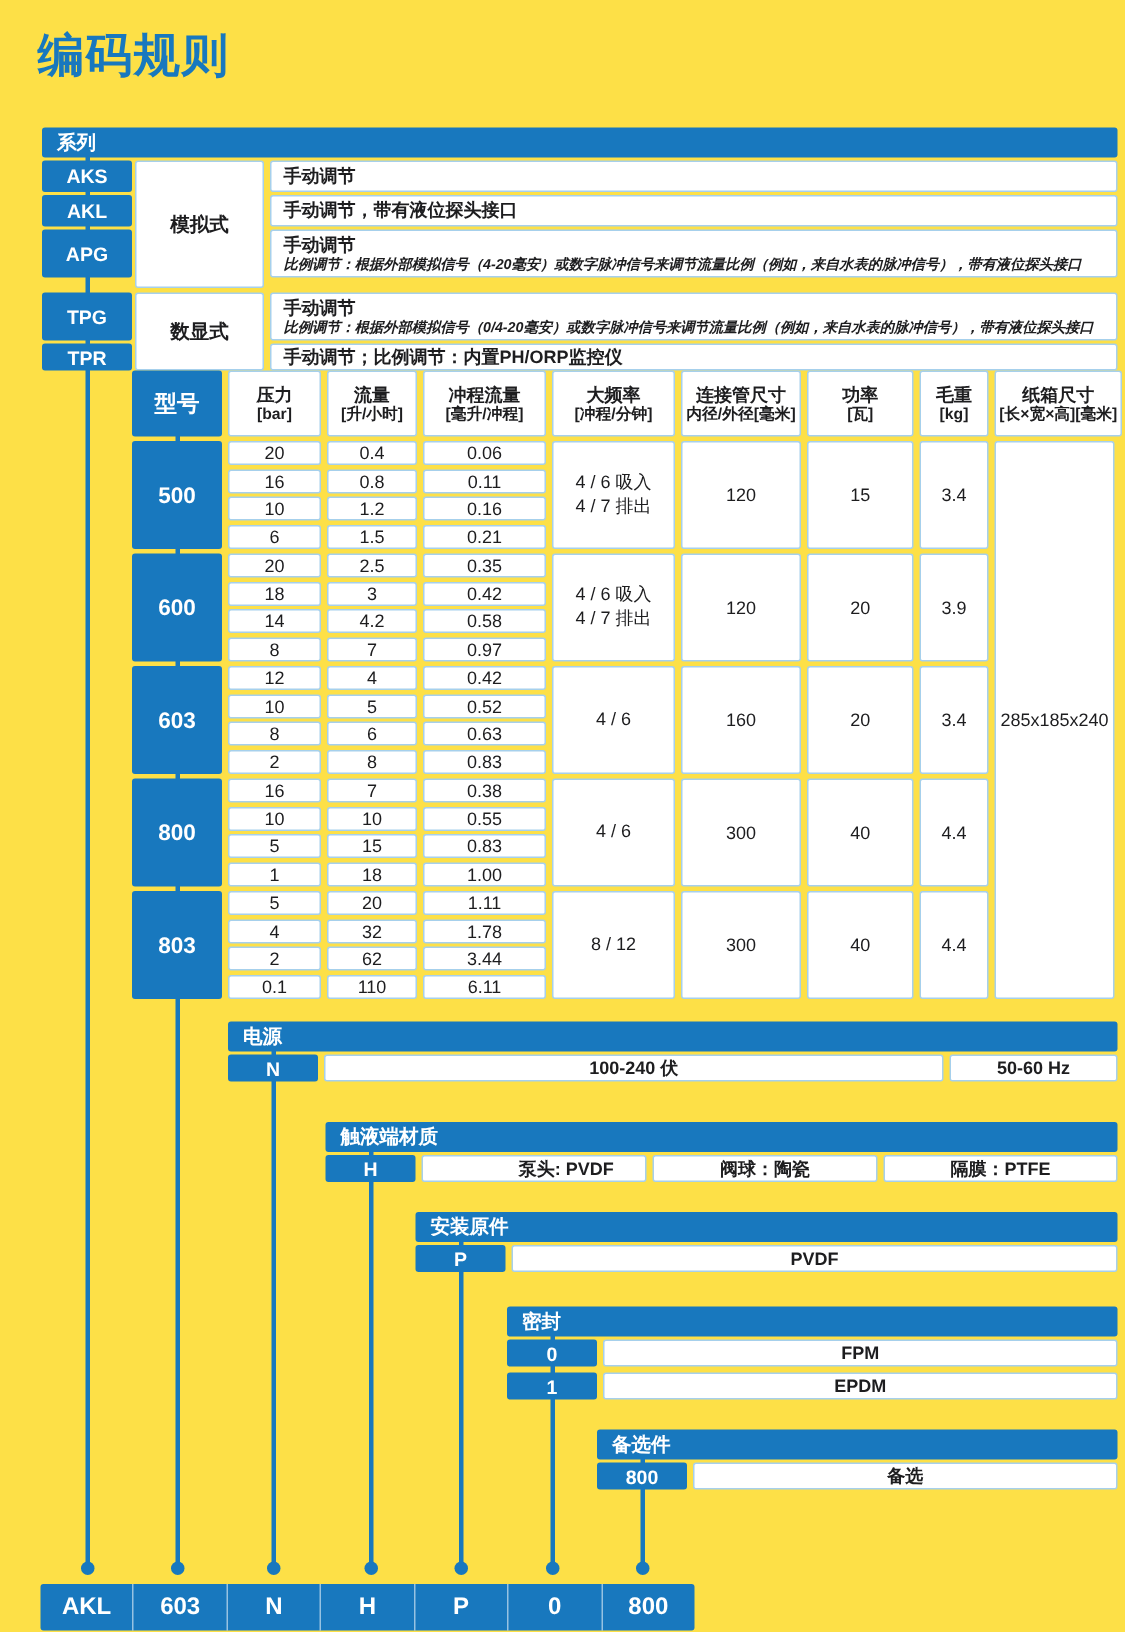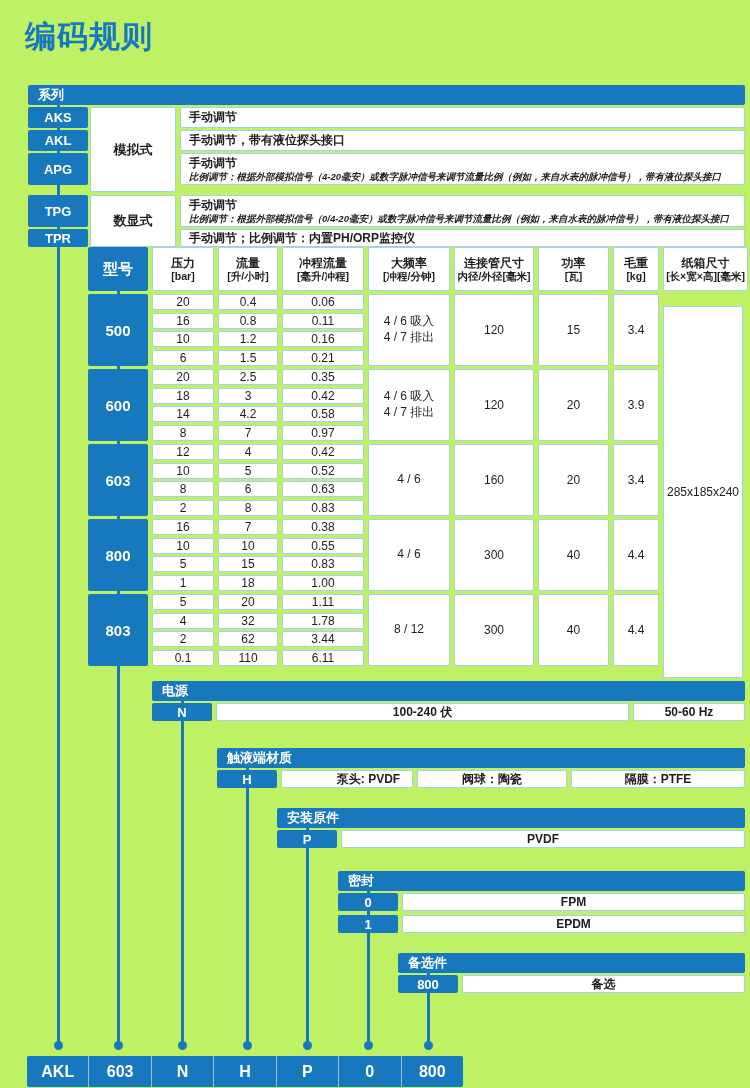--- a/index.html
+++ b/index.html
@@ -1,18 +1,18 @@
 <!DOCTYPE html>
 <html><head>
 <meta charset="utf-8">
 <style>
   html,body { margin:0; padding:0; }
   .page {
     position:relative; width:750px; height:1088px;
-    background:#bef264; overflow:hidden;
+    background:#fde047; overflow:hidden;
     font-family:"Liberation Sans","DejaVu Sans",sans-serif;
     color:#1d1d1f;
   }
   .title {
     position:absolute; left:25px; top:16px;
     font-size:31px; font-weight:bold; color:#1878BE; letter-spacing:1px;
   }
   
   .vline { position:absolute; width:3px; background:#1878BE; z-index:0; }
   .dot { position:absolute; width:9px; height:9px; border-radius:50%; background:#1878BE; z-index:2; }
@@ -60,21 +60,21 @@
   .mt-body { position:relative; margin-top:3px; }
   .mblock { display:grid; grid-template-columns:60px 62px 60px 82px 82px 80px 71px 46px;
             column-gap:4px; height:72px; margin-bottom:3px; }
   .mblock:last-child { margin-bottom:0; }
   .model-cell { font-size:15px; height:72px; }
   .mini-col { display:flex; flex-direction:column; justify-content:space-between; }
   .mini { height:16px; justify-content:center; font-size:12px; }
   .merged { height:72px; justify-content:center; font-size:12px; text-align:center; }
   .merged .lines { line-height:1.3; text-align:left; }
   .carton { position:absolute; left:575px; top:0; width:80px; height:372px;
-            justify-content:center; font-size:12px;margin-top:12px; }
+            justify-content:center; font-size:12px; }
 
   
   .cascade { position:absolute;border-radius:11px; }
   .c-row { display:flex; column-gap:4px; height:18px; margin-top:2px; }
   .c-row .blue-cell { width:60px; flex:none; }
   .c-row .wcell { justify-content:center; font-weight:bold; font-size:12px; }
 
   
   .codebar { position:absolute; left:27px; top:1056px; width:436px; height:31px;
              background:#1878BE; display:flex; border-radius:2px; z-index:2; }
@@ -347,21 +347,21 @@
       <div class="blue-cell">N</div>
       <div class="wcell" style="flex:1;">100-240 伏</div>
       <div class="wcell" style="width:112px; flex:none;">50-60 Hz</div>
     </div>
   </div>
 
   <div class="cascade" style="left:217px; top:748px; width:528px;">
     <div class="sec-bar">触液端材质</div>
     <div class="c-row">
       <div class="blue-cell">H</div>
-      <div class="wcell" style="width:132px; flex:none;padding-left:43px;">泵头: PVDF</div>
+      <div class="wcell" style="width:150px; flex:none;padding-left:43px;">泵头: PVDF</div>
       <div class="wcell" style="width:150px; flex:none;">阀球：陶瓷</div>
       <div class="wcell" style="flex:1;">隔膜：PTFE</div>
     </div>
   </div>
 
   <div class="cascade" style="left:277px; top:808px; width:468px;">
     <div class="sec-bar">安装原件</div>
     <div class="c-row">
       <div class="blue-cell">P</div>
       <div class="wcell" style="flex:1;">PVDF</div>

